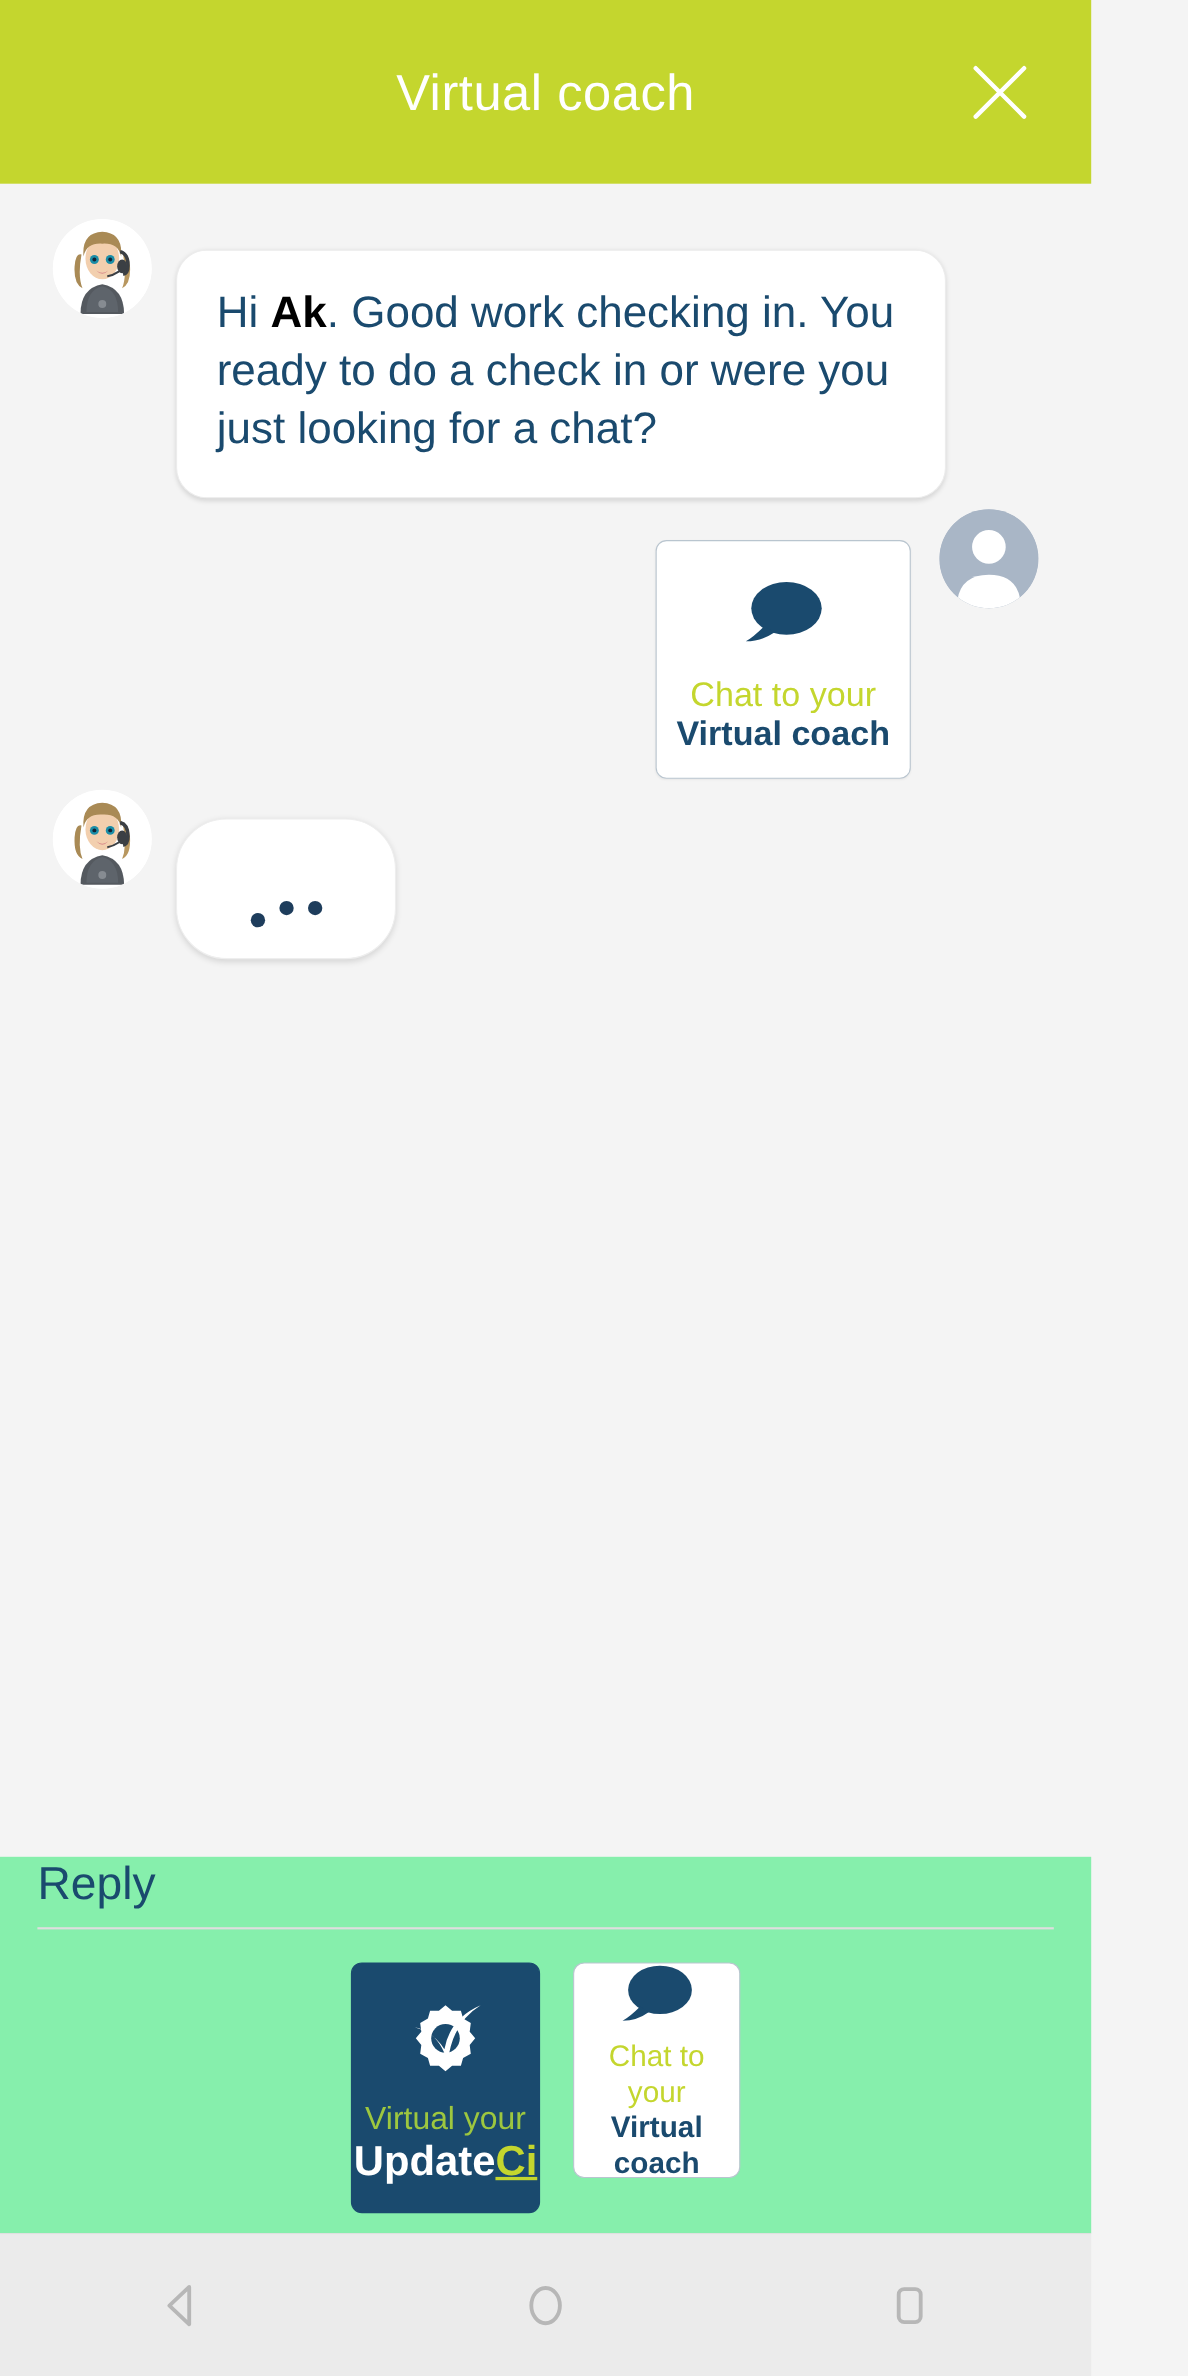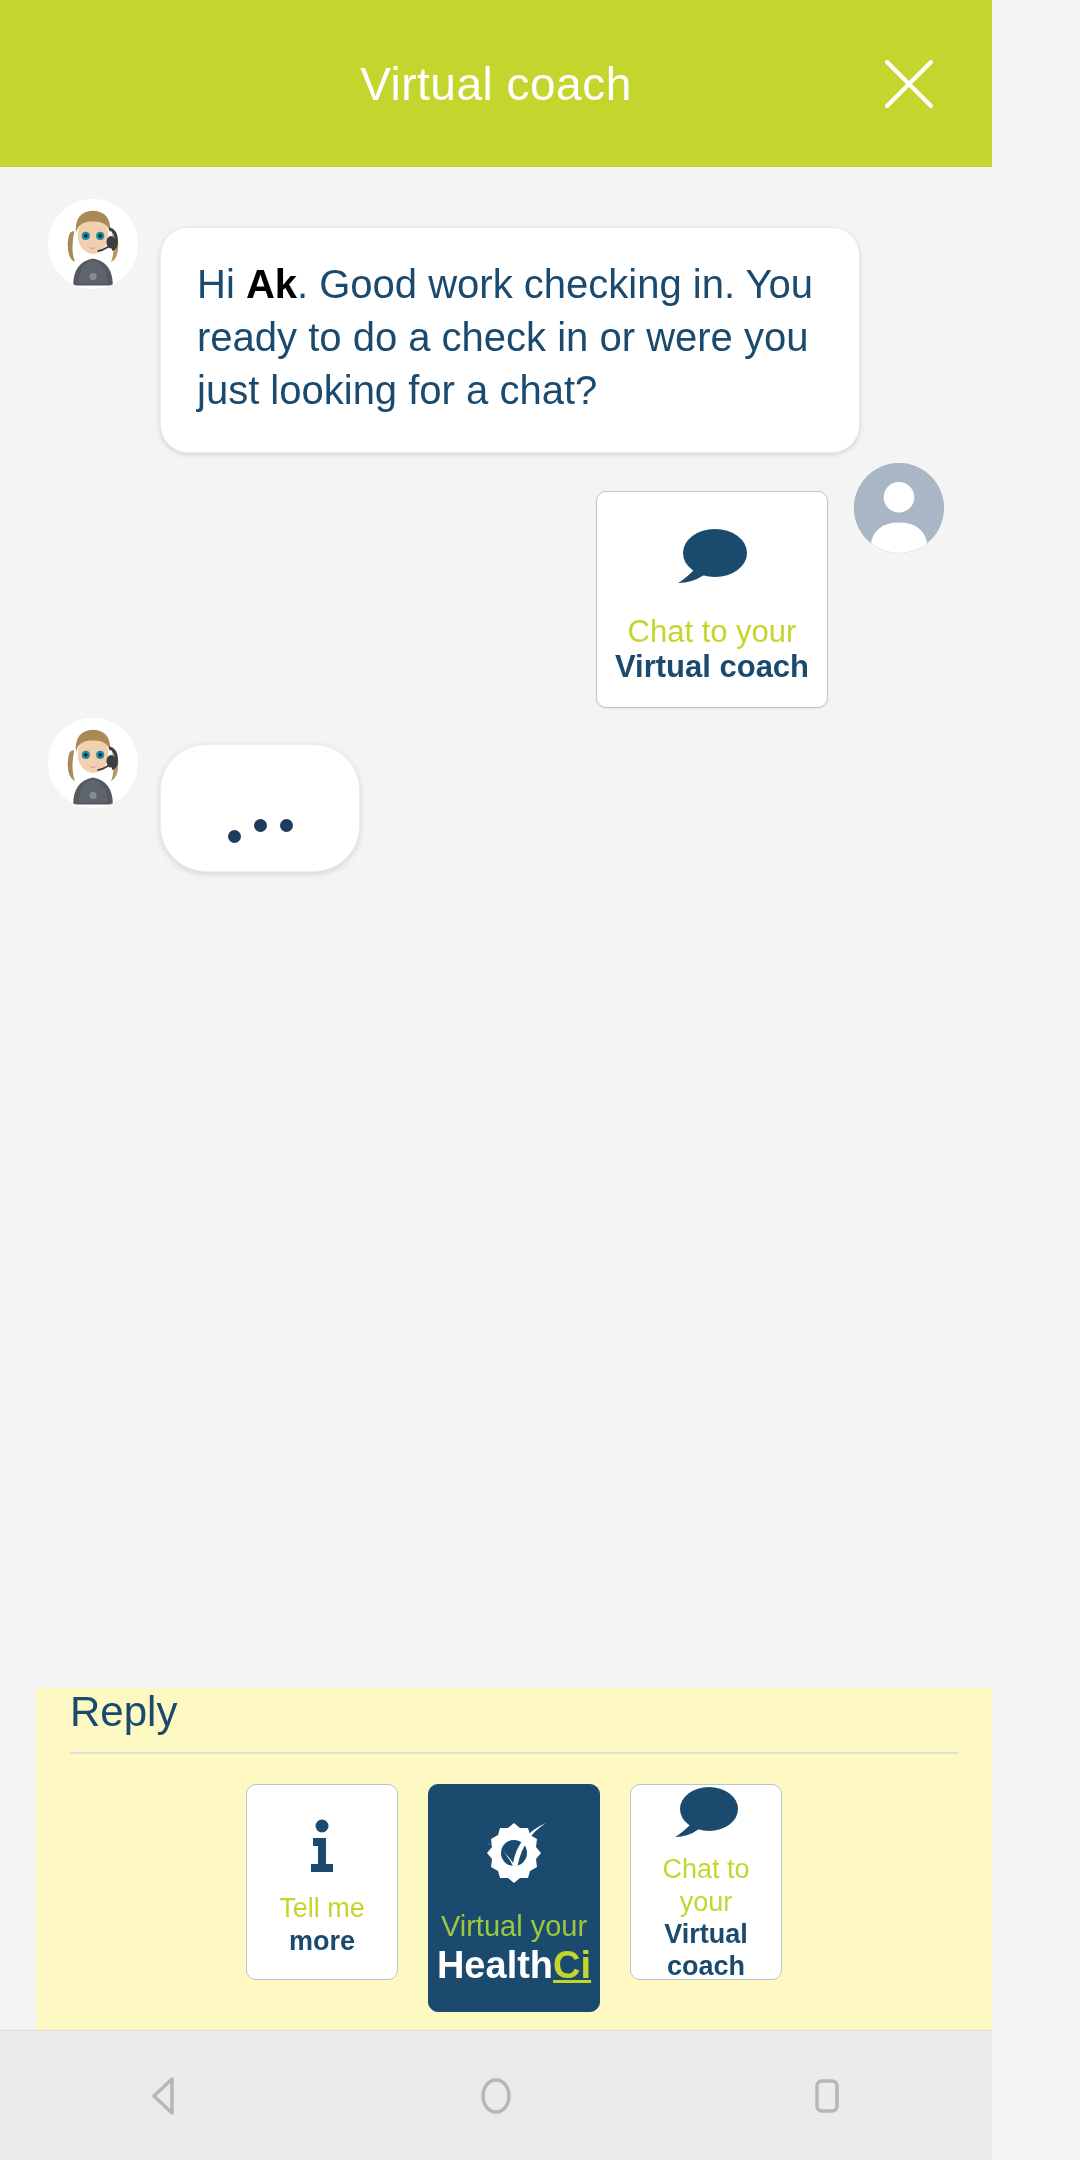--- a/index.html
+++ b/index.html
@@ -149,22 +149,21 @@
     color: #1a4a6e;
     font-size: 31px;
     line-height: 1.15;
     font-weight: 700;
   }
 
   
   .reply-section {
     flex: none;
     padding: 0 0 18px 0;
-    background: #fef9c3;
-    margin-left: 36px;
+    background: #86efac;
   }
   .reply-label {
     color: #1a4a6e;
     font-size: 42px;
     font-weight: 400;
     padding: 0 0 16px 34px;
   }
   .reply-divider {
     height: 2px;
     background: #dedede;
@@ -322,41 +321,31 @@
       </div>
     </div>
 
   </div>
 
   <div class="reply-section">
     <div class="reply-label">Reply</div>
     <div class="reply-divider"></div>
     <div class="reply-buttons">
 
-      <div class="rbtn light">
-        <div class="ricon">
-          <svg width="36" height="56" viewBox="0 0 36 56">
-            <circle cx="18" cy="7" r="6.5" fill="#1a4a6e"></circle>
-            <path d="M9 19 h13 v26 h7 v8 H7 v-8 h7 V27 H9 z" fill="#1a4a6e"></path>
-          </svg>
-        </div>
-        <div class="rl1">Tell me</div>
-        <div class="rl2">more</div>
-      </div>
 
       <div class="rbtn dark">
         <div class="ricon">
           <svg width="80" height="78" viewBox="0 0 80 78">
             <path d="M40 8 l6 5 h8 l2 7 l7 4 l-1 8 l5 6 l-5 6 l1 8 l-7 4 l-2 7 h-8 l-6 5 l-6 -5 h-8 l-2 -7 l-7 -4 l1 -8 l-5 -6 l5 -6 l-1 -8 l7 -4 l2 -7 h8 z" fill="#ffffff"></path>
             <circle cx="40" cy="38" r="13" fill="#1a4a6e"></circle>
             <path d="M12 28 q22 4 30 32 q4 -36 30 -52 q-28 12 -33 40 q-9 -15 -27 -20 z" fill="#ffffff"></path>
           </svg>
         </div>
         <div class="rl1">Virtual your</div>
-        <div class="rl2"><span>Health</span><span class="accent">Ci</span></div>
+        <div class="rl2"><span>Update</span><span class="accent">Ci</span></div>
       </div>
 
       <div class="rbtn light">
         <div class="ricon">
           <svg width="72" height="58" viewBox="0 0 72 58">
             <ellipse cx="39" cy="24" rx="29" ry="22" fill="#1a4a6e"></ellipse>
             <path d="M21 39 q-9 9 -16 13 q13 0 24 -8 z" fill="#1a4a6e"></path>
           </svg>
         </div>
         <div class="rl1">Chat to your</div>

